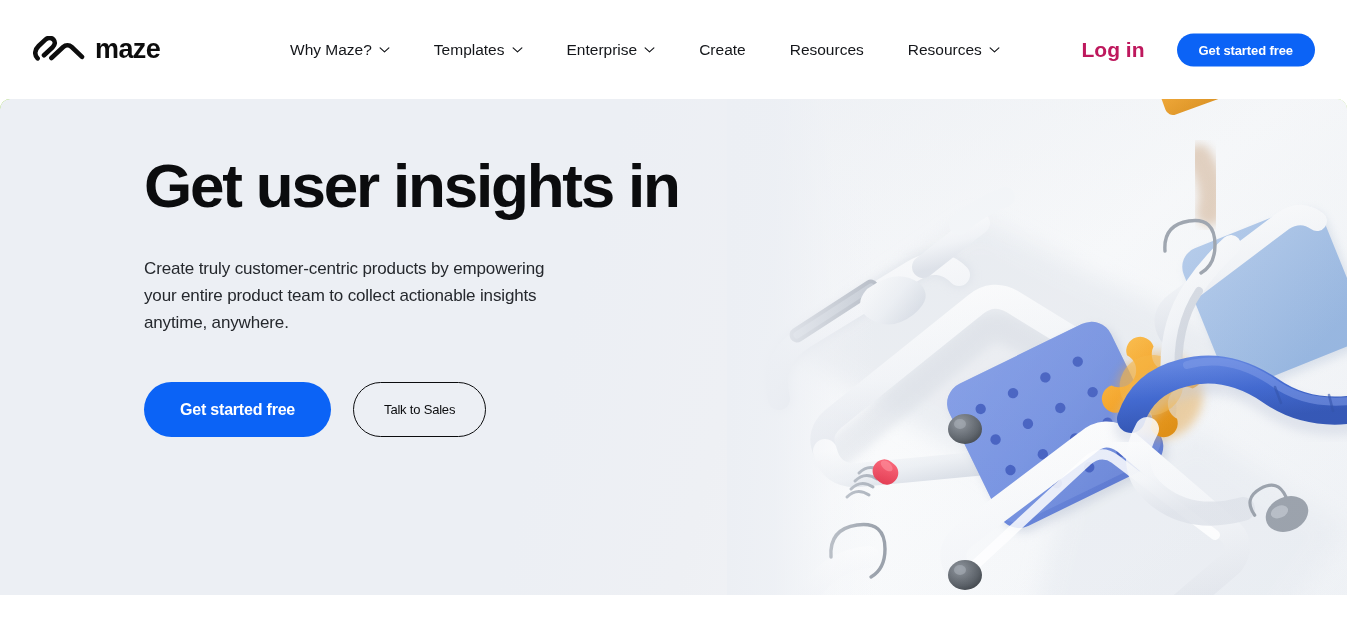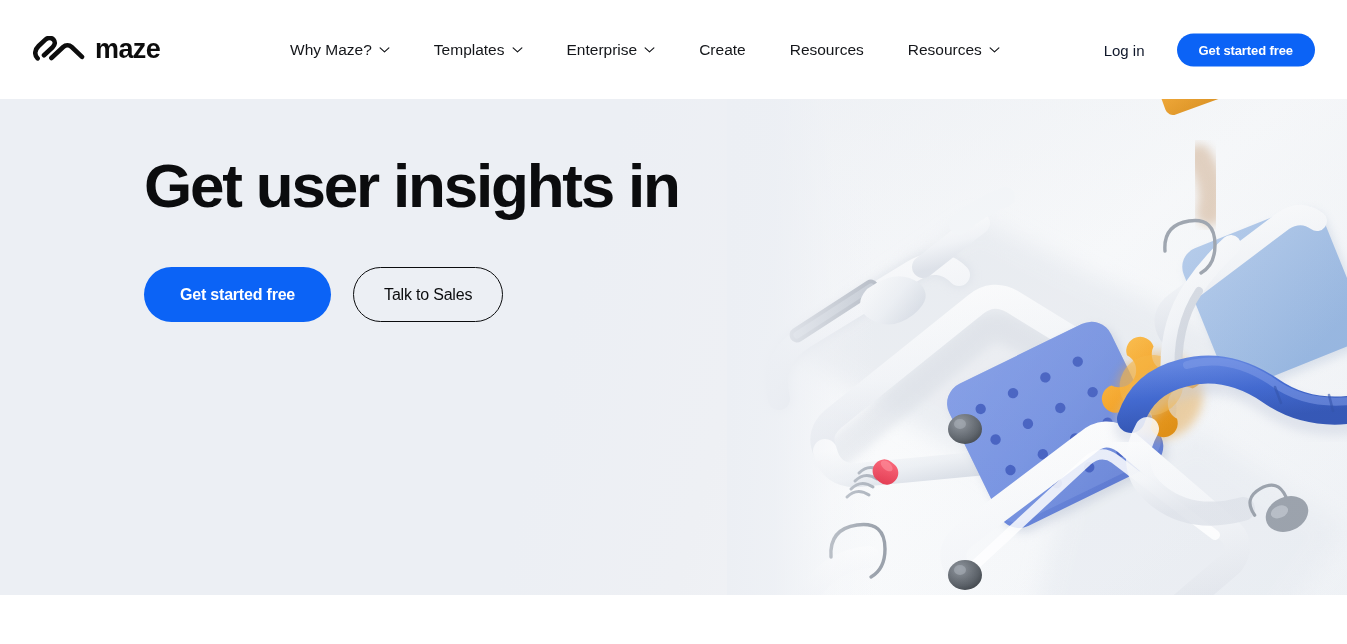--- a/index.html
+++ b/index.html
@@ -51,39 +51,40 @@
   .navitem:last-child{margin-right:0;align-items:center;}
   .navitem .label{line-height:1;}
   .chev{width:11px;height:7px;display:block;flex:0 0 auto;margin-top:1px;}
 
   .navright{
     position:absolute;right:32px;top:50%;
     transform:translateY(-50%);
     display:flex;align-items:center;gap:32px;
   }
   .login{
-    font-size:15px;color:#0f172a;cursor:pointer;white-space:nowrap;
+    font-size:21px;color:#be185d;cursor:pointer;white-space:nowrap;font-weight:bold;
   }
   .cta-pill{
     background:#0b63f6;color:#ffffff;
     font-size:13px;font-weight:700;
     border:none;border-radius:999px;
     padding:0 22px;height:33px;
     display:flex;align-items:center;justify-content:center;
     cursor:pointer;white-space:nowrap;
     letter-spacing:-0.1px;
     font-family:"Liberation Sans","DejaVu Sans",sans-serif;
   }
 
   
   .hero{
     position:absolute;top:99px;left:0;
     width:1347px;height:545px;
     background:#84cc16;
     overflow:hidden;
+    border-radius:10px;
   }
 
   
   .hero-wash{
     position:absolute;inset:0;
     background:linear-gradient(105deg,#eceff4 0%,#eceff4 42%,#eef0f4 54%,#f2f3f6 66%,#f6f7f9 100%);
   }
 
   .hero-copy{
     position:absolute;left:144px;top:52px;
@@ -109,21 +110,21 @@
     background:#0b63f6;color:#fff;
     font-size:16px;font-weight:700;
     border:none;border-radius:999px;
     height:55px;padding:0 36px;
     display:flex;align-items:center;justify-content:center;
     cursor:pointer;white-space:nowrap;letter-spacing:-0.2px;
     font-family:"Liberation Sans","DejaVu Sans",sans-serif;
   }
   .btn-ghost{
     background:transparent;color:#0b0c0e;
-    font-size:16px;font-weight:400;
+    font-size:13px;font-weight:400;
     border:1.7px solid #0b0c0e;border-radius:999px;
     height:55px;padding:1px 30px;
     display:flex;align-items:center;justify-content:center;
     cursor:pointer;white-space:nowrap;letter-spacing:-0.2px;
     font-family:"Liberation Sans","DejaVu Sans",sans-serif;
   }
 
   
   .illo{
     position:absolute;right:0;top:0;
@@ -408,20 +409,21 @@
         <rect x="0" y="0" width="620" height="545" fill="url(#softShade)" opacity="0.25"></rect>
       </svg>
       <div class="illo-fade"></div>
     </div>
 
     <div class="hero-copy">
       <h1 class="hero-title">
         <span>Get user insights in</span><br>
       </h1>
 
+      <p class="hero-sub">Create truly customer-centric products by empowering your entire product team to collect actionable insights anytime, anywhere.</p>
 
       <div class="hero-actions">
         <button class="btn-primary">Get started free</button>
         <button class="btn-ghost">Talk to Sales</button>
       </div>
     </div>
 
   </section>
 
 </div>

